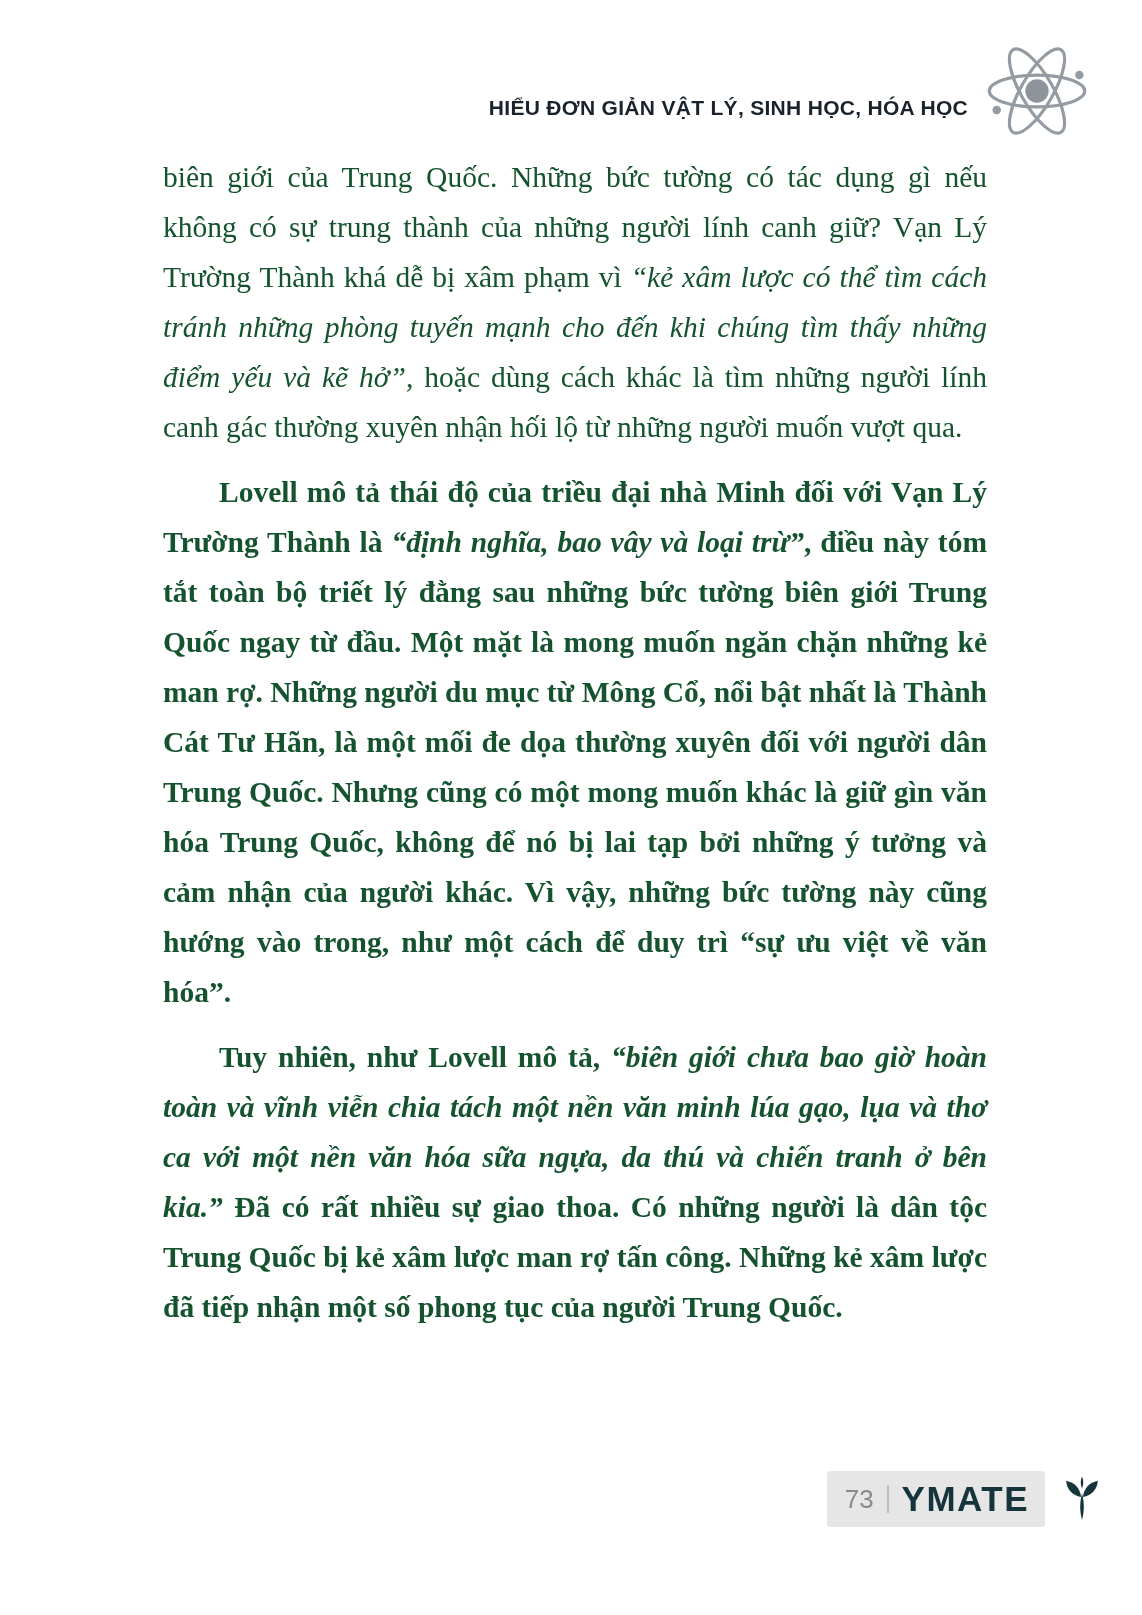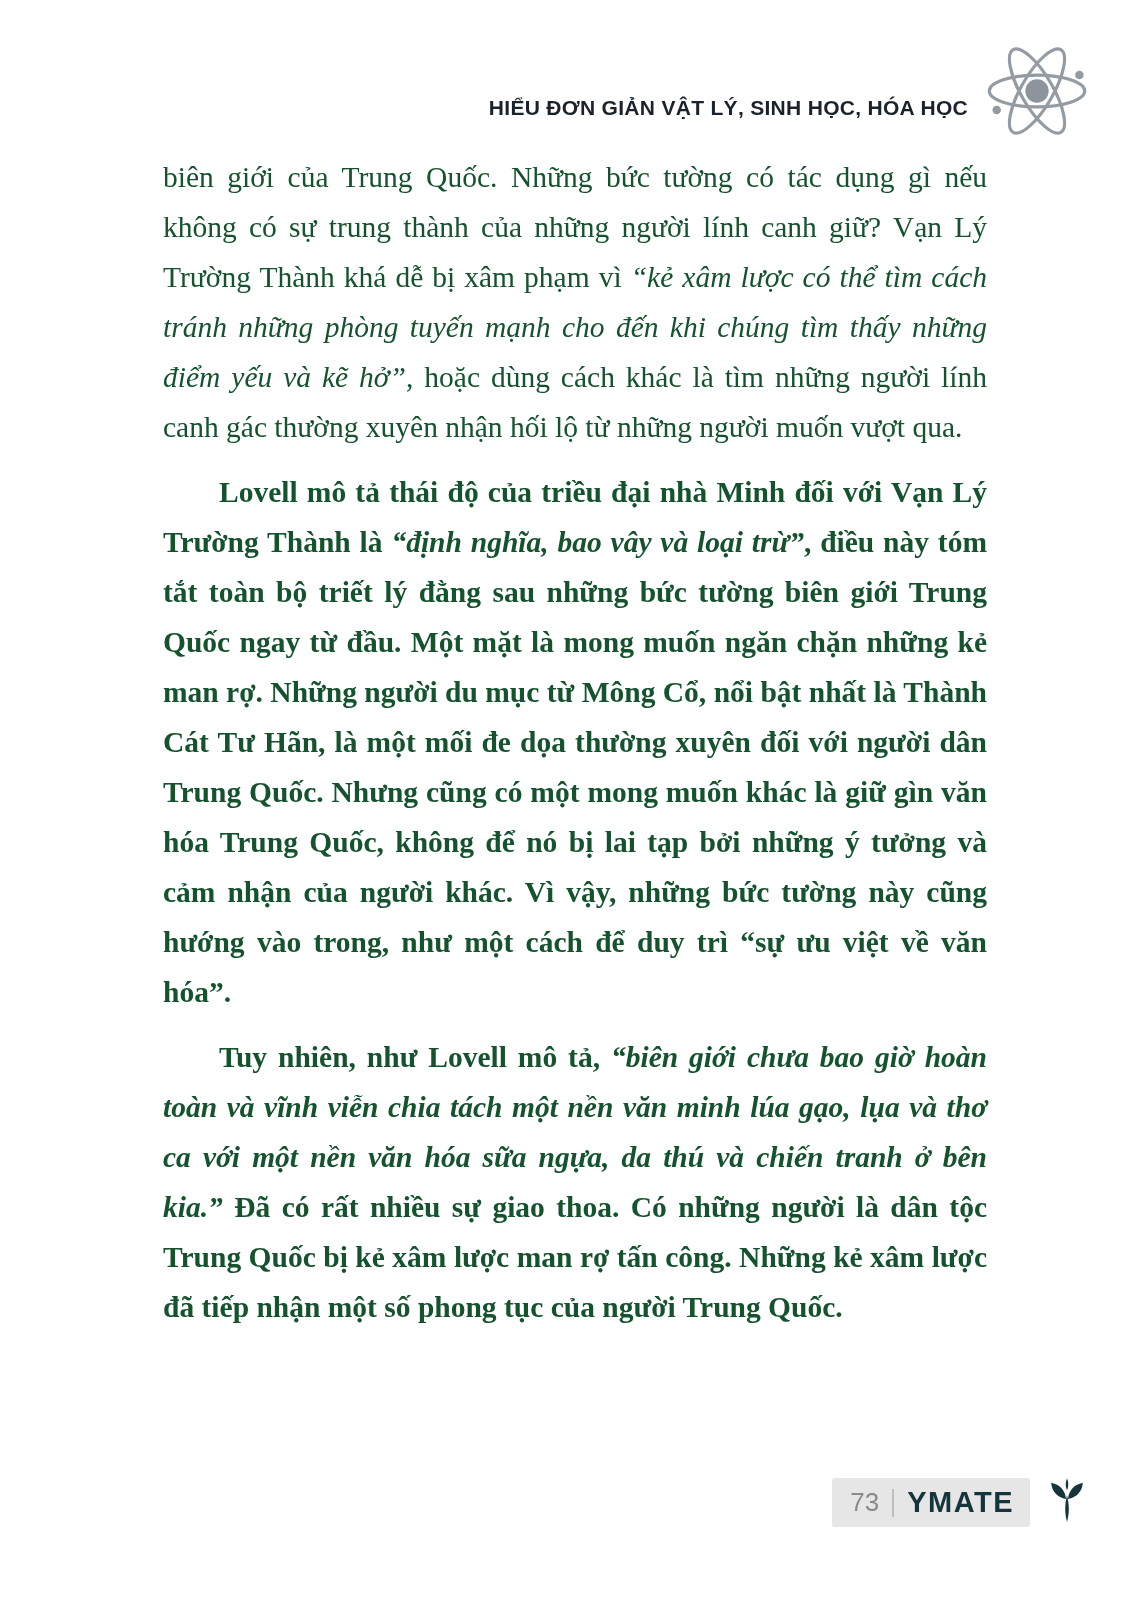--- a/index.html
+++ b/index.html
@@ -46,24 +46,24 @@
     color: #14532d;
     text-align: justify;
   }
   .content p { margin: 0 0 15px 0; }
   .content p.indent { text-indent: 56px; font-weight: bold; }
   .italic { font-style: italic; }
 
   
   .footer {
     position: absolute;
-    right: 52px;
+    right: 37px;
     bottom: 88px;
     display: flex;
-    align-items: flex-start;
+    align-items: center;
     gap: 14px;
   }
   .page-box {
     display: flex;
     align-items: center;
     gap: 13px;
     background: #e6e6e6;
     border-radius: 3px;
     padding: 8px 16px 8px 18px;
     font-family: "Liberation Sans", sans-serif;
@@ -73,21 +73,21 @@
     font-size: 26px;
   }
   .footer-divider {
     width: 2px;
     height: 28px;
     background: #bdbdbd;
   }
   .brand {
     color: #16343b;
     font-weight: bold;
-    font-size: 29px;
+    font-size: 35px;
     letter-spacing: 1.5px;
   }
   .logo-wrap { width: 46px; height: 46px; flex: 0 0 auto; }
 </style>
 </head>
 <body>
 
 <div class="page">
 
   <div class="header">

